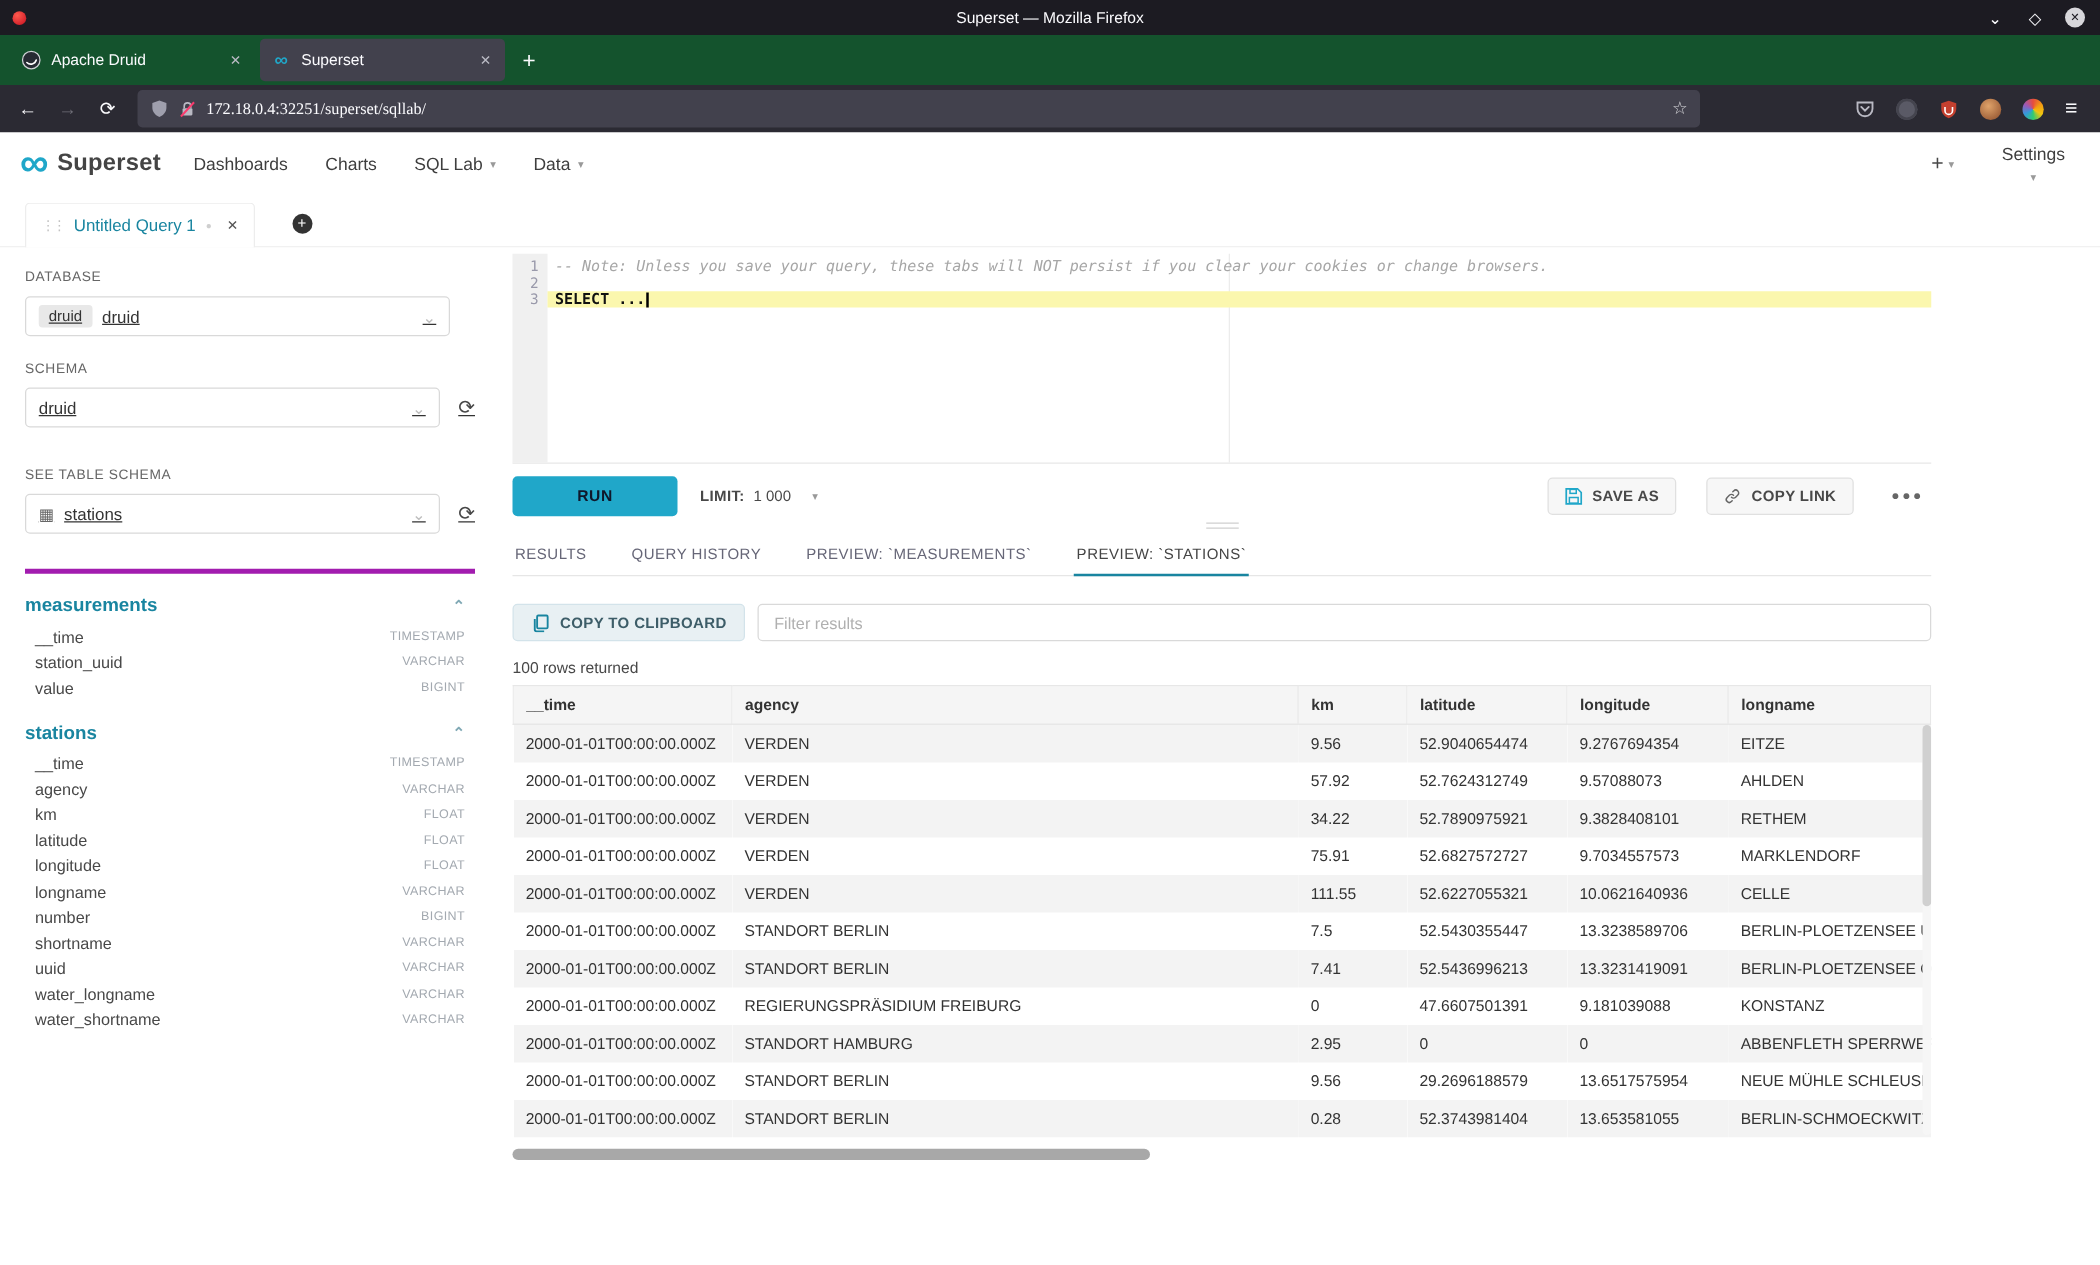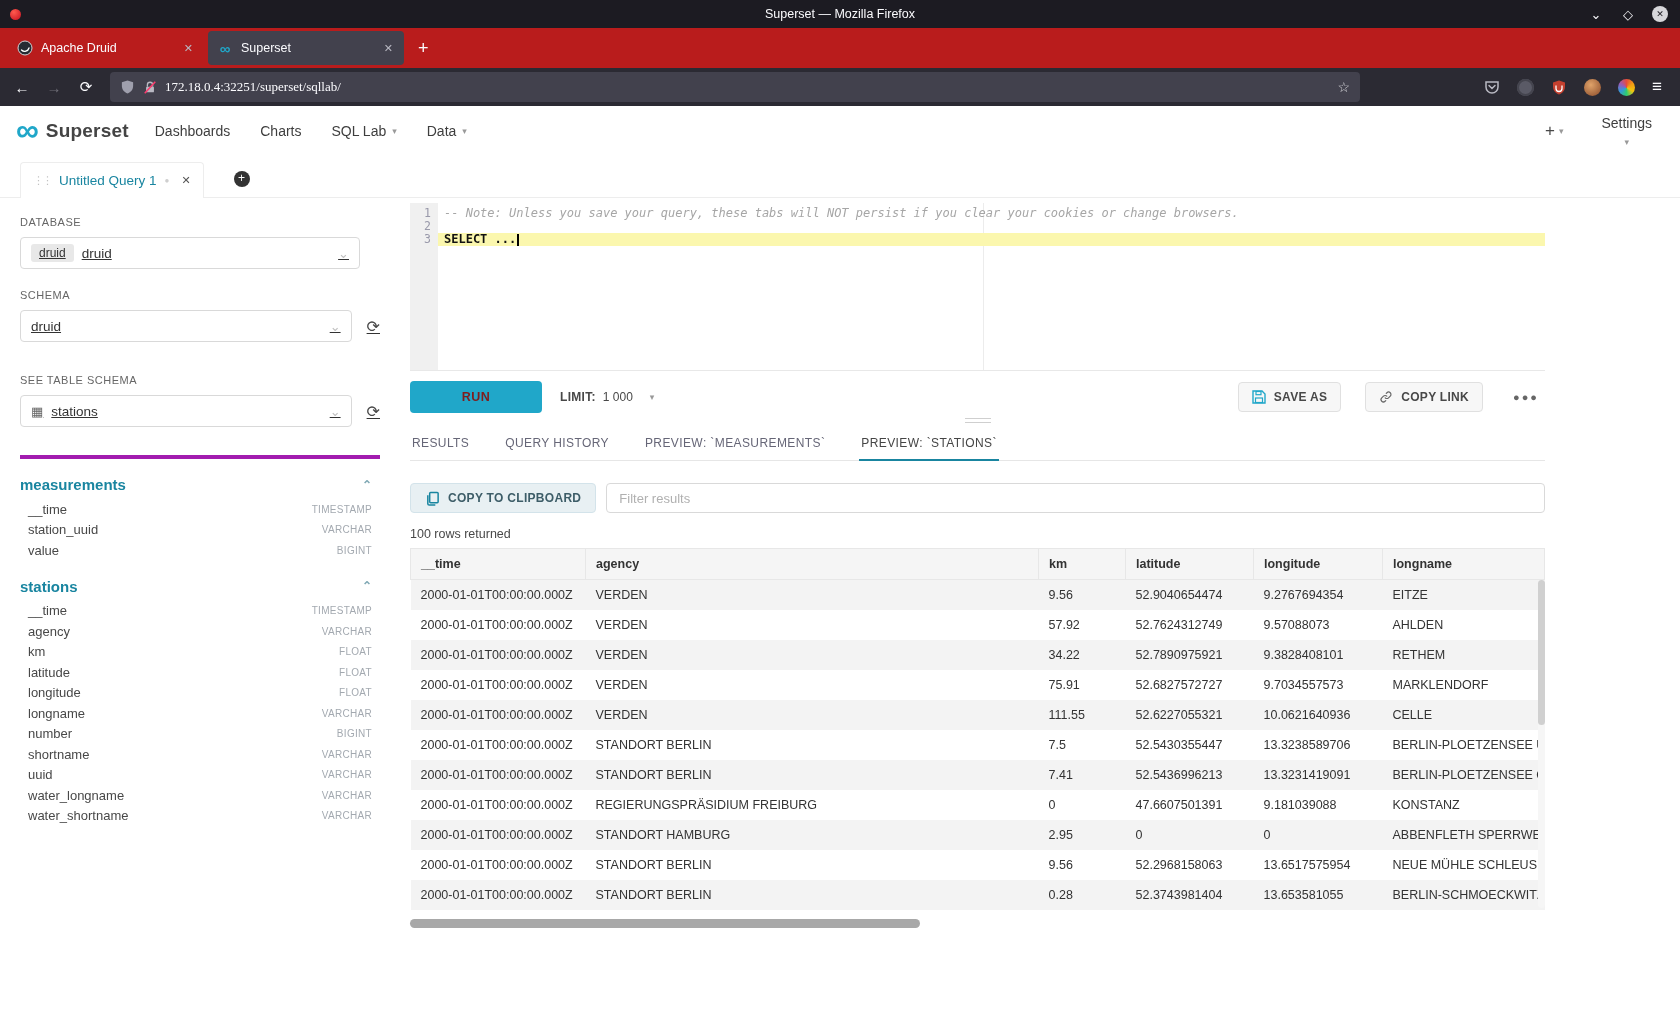--- a/index.html
+++ b/index.html
@@ -28,21 +28,21 @@
     font-size: 12.5px;
   }
   .win-controls { margin-left: auto; display: flex; align-items: center; gap: 16px; padding-right: 12px; }
   .wc { font-size: 13px; color: #fbfbfe; width: 16px; text-align: center; cursor: default; }
   .wc-close {
     width: 16px; height: 16px; border-radius: 50%; background: #d7d7db;
     color: #1c1b22; font-size: 9px; line-height: 16px;
   }
 
   .tabbar {
-    height: 40px; background: #b91c1c; display: flex; align-items: center;
+    height: 40px; background: #14532d; display: flex; align-items: center;
     padding-left: 8px;
   }
   .btab {
     width: 196px; height: 34px; display: flex; align-items: center; gap: 8px;
     padding: 0 9px; border-radius: 4px; margin-right: 4px;
     color: #fbfbfe; font-size: 12.5px;
   }
   .btab.active { background: #42414d; }
   .favicon { width: 16px; height: 16px; flex-shrink: 0; display: flex; align-items: center; justify-content: center; }
   .ss-favicon { color: #20a7c9; font-weight: bold; font-size: 15px; line-height: 1; }
@@ -165,21 +165,21 @@
     content: ""; position: absolute; left: 545px; top: 0; bottom: 0;
     border-left: 1px solid #ececec;
   }
   .code-line { height: 13px; line-height: 13px; padding-left: 6px; white-space: pre; position: relative; }
   .comment { color: #a6a6a6; font-style: italic; }
   .active-line { background: #fbf7ae; font-weight: 700; color: #111; z-index: 1; }
   .cursor { display: inline-block; width: 1.5px; height: 12px; background: #000; vertical-align: text-bottom; margin-left: 1px; }
 
   .toolbar { display: flex; align-items: center; margin-top: 10px; gap: 18px; }
   .run-btn {
-    width: 132px; height: 32px; background: #20a7c9; color: #7f1d1d;
+    width: 132px; height: 32px; background: #20a7c9; color: #0f172a;
     font-size: 12.5px; font-weight: 700; letter-spacing: 0.5px;
     border-radius: 4px; display: flex; align-items: center; justify-content: center;
   }
   .limit { display: flex; align-items: center; gap: 7px; font-size: 12px; color: #484848; }
   .limit-label { font-weight: 700; letter-spacing: 0.3px; }
   .limit .caret { margin-left: 10px; }
   .toolbar-right { margin-left: auto; display: flex; align-items: center; gap: 24px; }
   .sec-btn {
     height: 30px; background: #f7f7f7; border: 1px solid #e0e0e0; border-radius: 4px;
     display: flex; align-items: center; gap: 8px; padding: 0 13px;
@@ -660,21 +660,21 @@
               <td>2.95</td>
               <td>0</td>
               <td>0</td>
               <td>ABBENFLETH SPERRWERK</td>
             </tr>
 
             <tr>
               <td>2000-01-01T00:00:00.000Z</td>
               <td>STANDORT BERLIN</td>
               <td>9.56</td>
-              <td>52.2968158063</td>
+              <td>29.2696188579</td>
               <td>13.6517575954</td>
               <td>NEUE MÜHLE SCHLEUSE OP</td>
             </tr>
 
             <tr>
               <td>2000-01-01T00:00:00.000Z</td>
               <td>STANDORT BERLIN</td>
               <td>0.28</td>
               <td>52.3743981404</td>
               <td>13.653581055</td>

